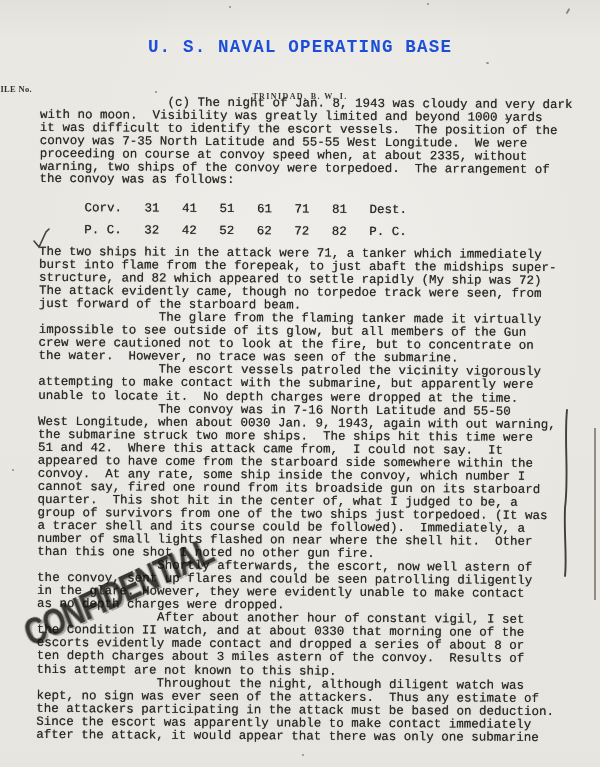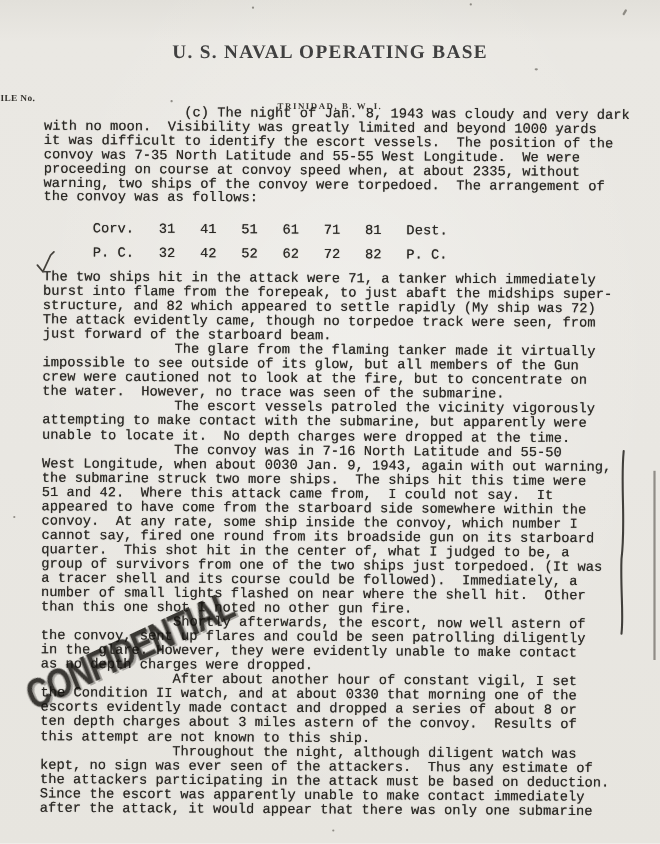--- a/index.html
+++ b/index.html
@@ -12,22 +12,22 @@
   }
   .page{position:absolute;inset:0;}
   
   .reply-block{
     position:absolute;left:14px;top:8px;width:112px;text-align:center;
     font-family:"Liberation Serif",serif;font-weight:bold;font-size:8.5px;
     line-height:11.5px;color:#33312c;letter-spacing:.2px;
   }
   .doc-title{
     position:absolute;left:0;right:0;top:37px;text-align:center;
-    font-family:Liberation Serif, serif;font-weight:bold;font-size:17.5px;
-    letter-spacing:1.2px;color:#404040;
+    font-family:Liberation Mono, monospace;font-weight:bold;font-size:17.5px;
+    letter-spacing:1.2px;color:#1d4ed8;
   }
   .doc-subtitle{
     position:absolute;left:0;right:0;top:60px;text-align:center;
     font-family:Liberation Serif, serif;font-weight:bold;font-size:8px;
     letter-spacing:1.4px;color:#3a3832;margin-top:32px;
   }
   .file-label{
     position:absolute;left:-5px;top:84px;
     font-family:"Liberation Serif",serif;font-weight:bold;font-size:8.5px;
     color:#33312c;letter-spacing:.3px;

